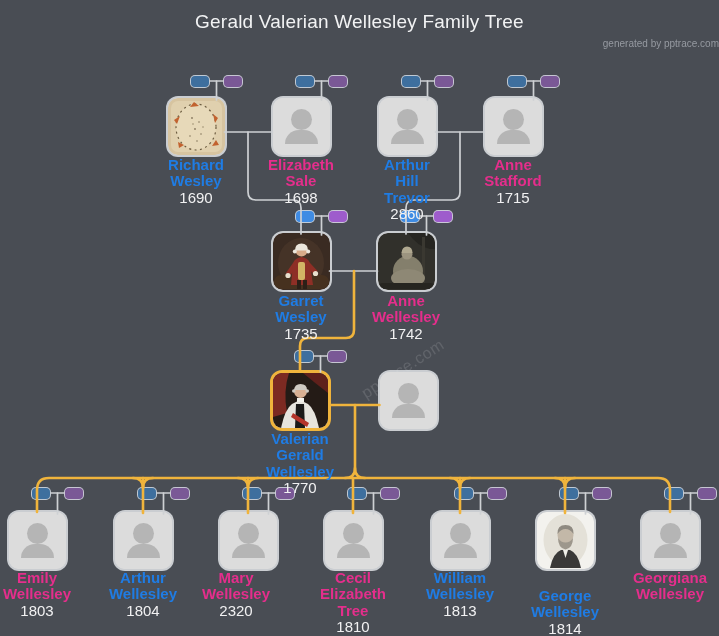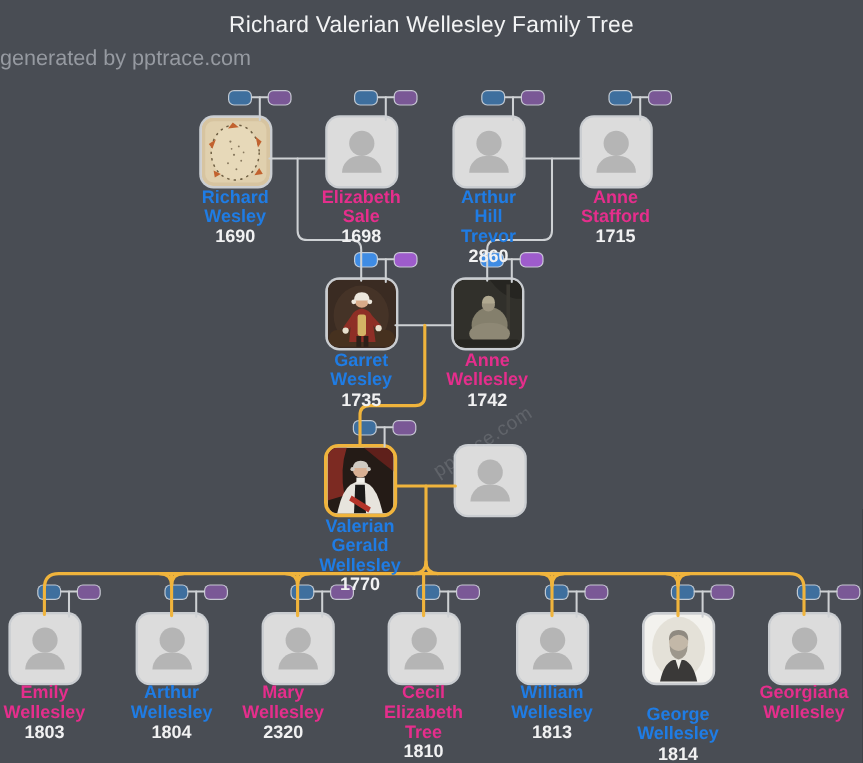--- a/index.html
+++ b/index.html
@@ -11,22 +11,22 @@
   #canvas{
     position:relative; width:719px; height:636px; overflow:hidden;
     background:var(--background);
     font-family:"Liberation Sans", sans-serif;
   }
   .title{
     position:absolute; top:11px; left:0; width:100%; text-align:center;
     color:#f2f3f4; font-size:19px; letter-spacing:.2px; z-index:4;
   }
   .subtitle{
-    position:absolute; top:38px; left:0; width:100%; text-align:left;
-    color:#969aa1; font-size:18px; z-index:4;
+    position:absolute; top:38px; left:0; width:100%; text-align:right;
+    color:#969aa1; font-size:10px; z-index:4;
   }
   .watermark{
     position:absolute; left:318px; top:360px; width:170px; text-align:center;
     color:rgba(255,255,255,0.13); font-size:16px; letter-spacing:.6px;
     transform:rotate(-33deg); z-index:0; user-select:none;
   }
   #nodes-layer,#labels-layer{position:absolute;left:0;top:0;width:623px;height:636px;padding-left:28px;}
   #nodes-layer{z-index:1;}
   #connectors{position:absolute;left:0;top:0;z-index:2;pointer-events:none;}
   #labels-layer{z-index:3;pointer-events:none;}
@@ -47,28 +47,28 @@
   }
   .pill{
     position:absolute; width:20px; height:12.5px; border-radius:5px;
     border:1px solid rgba(206,211,216,0.9); box-sizing:border-box;
   }
   .pill.pb{background:var(--pill-blue);} .pill.pp{background:var(--pill-purple);}
   .pill.pb.bright{background:var(--pill-blue-bright);} .pill.pp.bright{background:var(--pill-purple-bright);}
   .label{position:absolute; width:130px; text-align:center; line-height:16.4px;}
   .nm{font-size:15px; font-weight:700;}
   .nm.m{color:var(--male-name);} .nm.f{color:var(--female-name);}
-  .yr{font-size:15px; font-weight:700; color:var(--year-text);}
+  .yr{font-size:15px; font-weight:400; color:var(--year-text);}
 </style>
 </head>
 <body>
 
 <div id="canvas">
   <div class="watermark">pptrace.com</div>
-  <div class="title">Richard Valerian Wellesley Family Tree</div>
+  <div class="title">Gerald Valerian Wellesley Family Tree</div>
   <div class="subtitle">generated by pptrace.com</div>
   <div id="nodes-layer">
       <div>
         <div class="photo-box" style="left: 167.5px; top: 98px; width: 57px; height: 57px;">
           <svg viewBox="0 0 57 57">
             <rect width="57" height="57" rx="9" fill="#d7c4a0"></rect>
             <rect x="3" y="3" width="51" height="51" rx="7" fill="#e0d0ae"></rect>
             <ellipse cx="28" cy="29" rx="20" ry="23" fill="#e7d9b9" stroke="#6b5c40" stroke-width="1.2" stroke-dasharray="2 3.5"></ellipse>
             <g fill="#c2622f">
               <polygon points="6,22 12,18 9,26"></polygon>

